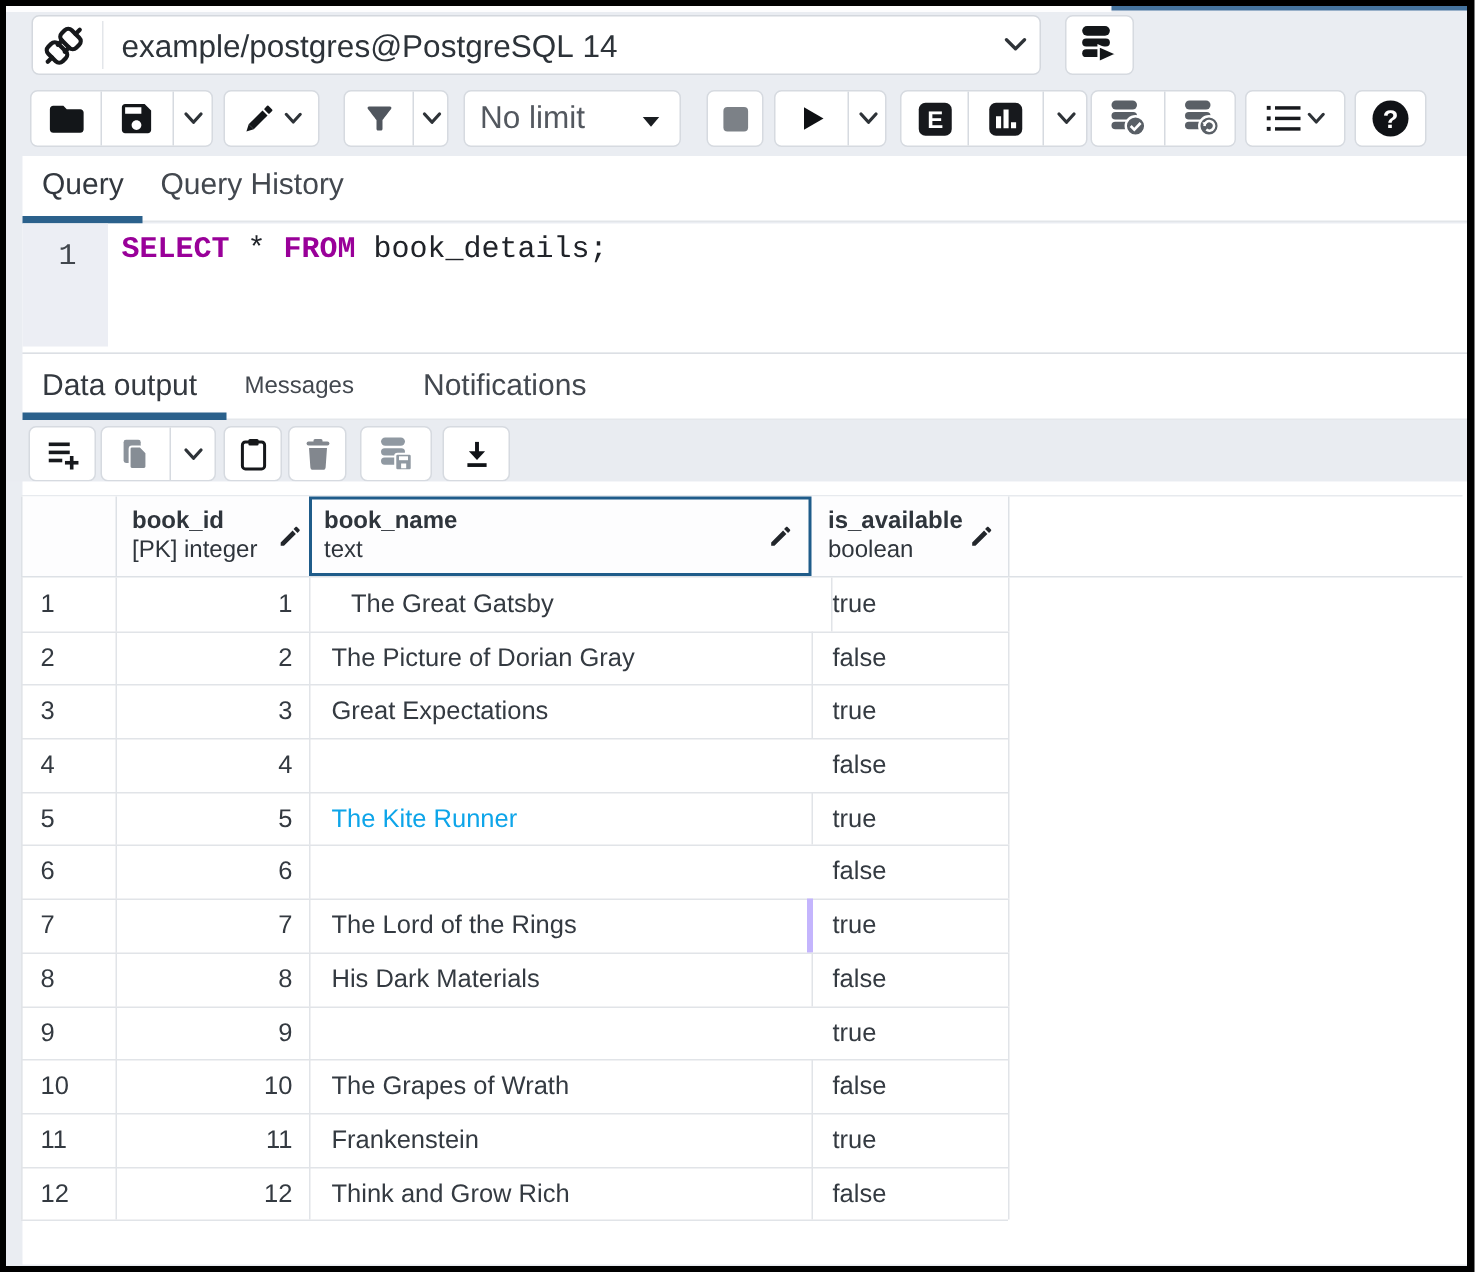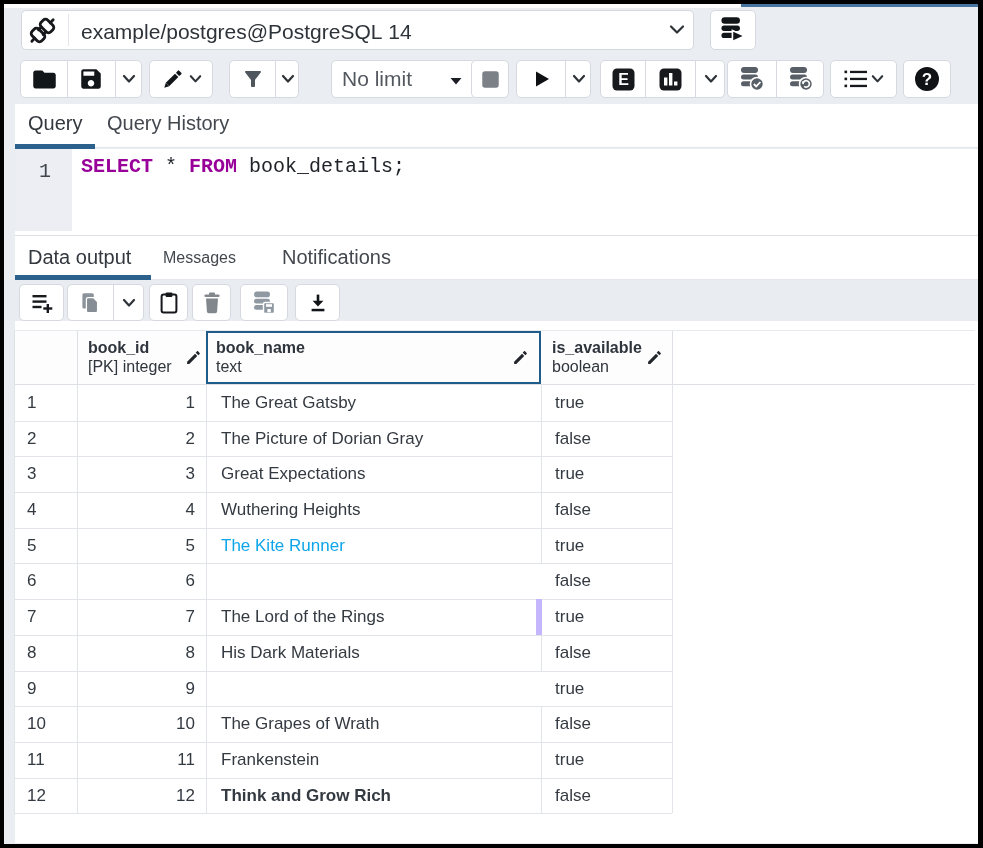--- a/index.html
+++ b/index.html
@@ -93,21 +93,21 @@
         <path fill="#50565e" d="M4.25 5.61C6.27 8.2 10 13 10 13v6c0 .55.45 1 1 1h2c.55 0 1-.45 1-1v-6s3.72-4.8 5.74-7.39c.51-.66.04-1.61-.79-1.61H5.04c-.83 0-1.3.95-.79 1.61z"></path>
       </svg>
   </div>
   <div class="cell" style="left:45px;width:25px;">
     <svg width="16" height="14" viewBox="0 0 16 14">
         <polyline points="3,4 8,9.5 13,4" fill="none" stroke="#2e3338" stroke-width="2.2" stroke-linecap="round" stroke-linejoin="round"></polyline>
       </svg>
   </div>
 </div>
 
-<div class="btn" style="left:309px;top:60px;width:145px;height:38px;justify-content:flex-start;margin-left:22px;">
+<div class="btn" style="left:309px;top:60px;width:145px;height:38px;justify-content:flex-start;">
   <span style="font-size:21px;color:#53585f;margin-left:10px;">No limit</span>
   <svg width="14" height="10" viewBox="0 0 14 10" style="position:absolute;right:12px;top:15px;">
       <polygon points="1.5,2 12.5,2 7,8.5" fill="#1a1d21"></polygon>
     </svg>
 </div>
 
 <div class="btn" style="left:471px;top:60px;width:38px;height:38px;">
   <svg width="19" height="19" viewBox="0 0 18 18">
       <rect x="1.2" y="1.2" width="15.6" height="15.6" rx="2.6" fill="#7c8187"></rect>
     </svg>
@@ -319,21 +319,21 @@
       <path fill="#22262b" d="M3 17.9 V21 h3.1 L17.3 9.8 l-3.1-3.1 Z M20.7 7.04 c.39-.39 .39-1.02 0-1.41 l-2.34-2.34 c-.39-.39-1.02-.39-1.41 0 l-1.83 1.83 3.75 3.75 Z"></path>
     </svg>
   </div>
 <div class="abs" style="left:14px;top:385px;width:658px;height:37px;border-bottom:1px solid #e1e4e8;box-sizing:border-box;">
   <div style="position:absolute;left:0;top:0;bottom:0;width:64px;border-right:1px solid #e1e4e8;box-sizing:border-box;">
       <span style="position:absolute;left:13px;top:50%;transform:translateY(-50%);font-size:17px;color:#343a41;">1</span>
     </div>
   <div style="position:absolute;left:64px;top:0;bottom:0;width:129px;border-right:1px solid #e1e4e8;box-sizing:border-box;">
       <span style="position:absolute;right:11px;top:50%;transform:translateY(-50%);font-size:17px;color:#343a41;">1</span>
     </div>
-  <div style="position:absolute;left:193px;top:0;bottom:0;width:335px;border-right:1px solid #e1e4e8;box-sizing:border-box;">
+  <div style="position:absolute;left:206px;top:0;bottom:0;width:335px;border-right:1px solid #e1e4e8;box-sizing:border-box;">
       <span style="position:absolute;left:14px;top:50%;transform:translateY(-50%);font-size:17px;color:#343a41;">The Great Gatsby</span>
     </div>
   <div style="position:absolute;left:528px;top:0;bottom:0;width:131px;border-right:1px solid #e1e4e8;box-sizing:border-box;">
       <span style="position:absolute;left:13px;top:50%;transform:translateY(-50%);font-size:17px;color:#343a41;">true</span>
     </div>
 </div>
 <div class="abs" style="left:14px;top:421px;width:658px;height:36px;border-bottom:1px solid #e1e4e8;box-sizing:border-box;">
   <div style="position:absolute;left:0;top:0;bottom:0;width:64px;border-right:1px solid #e1e4e8;box-sizing:border-box;">
       <span style="position:absolute;left:13px;top:50%;transform:translateY(-50%);font-size:17px;color:#343a41;">2</span>
     </div>
@@ -361,23 +361,20 @@
       <span style="position:absolute;left:13px;top:50%;transform:translateY(-50%);font-size:17px;color:#343a41;">true</span>
     </div>
 </div>
 <div class="abs" style="left:14px;top:492px;width:658px;height:37px;border-bottom:1px solid #e1e4e8;box-sizing:border-box;">
   <div style="position:absolute;left:0;top:0;bottom:0;width:64px;border-right:1px solid #e1e4e8;box-sizing:border-box;">
       <span style="position:absolute;left:13px;top:50%;transform:translateY(-50%);font-size:17px;color:#343a41;">4</span>
     </div>
   <div style="position:absolute;left:64px;top:0;bottom:0;width:129px;border-right:1px solid #e1e4e8;box-sizing:border-box;">
       <span style="position:absolute;right:11px;top:50%;transform:translateY(-50%);font-size:17px;color:#343a41;">4</span>
     </div>
-  <div style="position:absolute;left:193px;top:0;bottom:0;width:335px;border-right:1px solid #e1e4e8;box-sizing:border-box;">
-      <span style="position:absolute;left:14px;top:50%;transform:translateY(-50%);font-size:17px;color:#343a41;">Wuthering Heights</span>
-    </div>
   <div style="position:absolute;left:528px;top:0;bottom:0;width:131px;border-right:1px solid #e1e4e8;box-sizing:border-box;">
       <span style="position:absolute;left:13px;top:50%;transform:translateY(-50%);font-size:17px;color:#343a41;">false</span>
     </div>
 </div>
 <div class="abs" style="left:14px;top:528px;width:658px;height:36px;border-bottom:1px solid #e1e4e8;box-sizing:border-box;">
   <div style="position:absolute;left:0;top:0;bottom:0;width:64px;border-right:1px solid #e1e4e8;box-sizing:border-box;">
       <span style="position:absolute;left:13px;top:50%;transform:translateY(-50%);font-size:17px;color:#343a41;">5</span>
     </div>
   <div style="position:absolute;left:64px;top:0;bottom:0;width:129px;border-right:1px solid #e1e4e8;box-sizing:border-box;">
       <span style="position:absolute;right:11px;top:50%;transform:translateY(-50%);font-size:17px;color:#343a41;">5</span>
@@ -400,21 +397,21 @@
       <span style="position:absolute;left:13px;top:50%;transform:translateY(-50%);font-size:17px;color:#343a41;">false</span>
     </div>
 </div>
 <div class="abs" style="left:14px;top:599px;width:658px;height:37px;border-bottom:1px solid #e1e4e8;box-sizing:border-box;">
   <div style="position:absolute;left:0;top:0;bottom:0;width:64px;border-right:1px solid #e1e4e8;box-sizing:border-box;">
       <span style="position:absolute;left:13px;top:50%;transform:translateY(-50%);font-size:17px;color:#343a41;">7</span>
     </div>
   <div style="position:absolute;left:64px;top:0;bottom:0;width:129px;border-right:1px solid #e1e4e8;box-sizing:border-box;">
       <span style="position:absolute;right:11px;top:50%;transform:translateY(-50%);font-size:17px;color:#343a41;">7</span>
     </div>
-  <div style="position:absolute;left:193px;top:0;bottom:0;width:335px;border-right:6px solid #c4b5fd;box-sizing:border-box;">
+  <div style="position:absolute;left:193px;top:0;bottom:0;width:335px;border-right:4px solid #c4b5fd;box-sizing:border-box;">
       <span style="position:absolute;left:14px;top:50%;transform:translateY(-50%);font-size:17px;color:#343a41;">The Lord of the Rings</span>
     </div>
   <div style="position:absolute;left:528px;top:0;bottom:0;width:131px;border-right:1px solid #e1e4e8;box-sizing:border-box;">
       <span style="position:absolute;left:13px;top:50%;transform:translateY(-50%);font-size:17px;color:#343a41;">true</span>
     </div>
 </div>
 <div class="abs" style="left:14px;top:635px;width:658px;height:37px;border-bottom:1px solid #e1e4e8;box-sizing:border-box;">
   <div style="position:absolute;left:0;top:0;bottom:0;width:64px;border-right:1px solid #e1e4e8;box-sizing:border-box;">
       <span style="position:absolute;left:13px;top:50%;transform:translateY(-50%);font-size:17px;color:#343a41;">8</span>
     </div>
@@ -468,19 +465,19 @@
     </div>
 </div>
 <div class="abs" style="left:14px;top:778px;width:658px;height:36px;border-bottom:1px solid #e1e4e8;box-sizing:border-box;">
   <div style="position:absolute;left:0;top:0;bottom:0;width:64px;border-right:1px solid #e1e4e8;box-sizing:border-box;">
       <span style="position:absolute;left:13px;top:50%;transform:translateY(-50%);font-size:17px;color:#343a41;">12</span>
     </div>
   <div style="position:absolute;left:64px;top:0;bottom:0;width:129px;border-right:1px solid #e1e4e8;box-sizing:border-box;">
       <span style="position:absolute;right:11px;top:50%;transform:translateY(-50%);font-size:17px;color:#343a41;">12</span>
     </div>
   <div style="position:absolute;left:193px;top:0;bottom:0;width:335px;border-right:1px solid #e1e4e8;box-sizing:border-box;">
-      <span style="position:absolute;left:14px;top:50%;transform:translateY(-50%);font-size:17px;color:#343a41;font-weight:bold;">Think and Grow Rich</span>
+      <span style="position:absolute;left:14px;top:50%;transform:translateY(-50%);font-size:17px;color:#343a41;">Think and Grow Rich</span>
     </div>
   <div style="position:absolute;left:528px;top:0;bottom:0;width:131px;border-right:1px solid #e1e4e8;box-sizing:border-box;">
       <span style="position:absolute;left:13px;top:50%;transform:translateY(-50%);font-size:17px;color:#343a41;">false</span>
     </div>
 </div>
 <div class="abs" style="left:14px;top:385px;width:1px;height:428px;background:#e1e4e8;"></div>
 
 </body></html>

